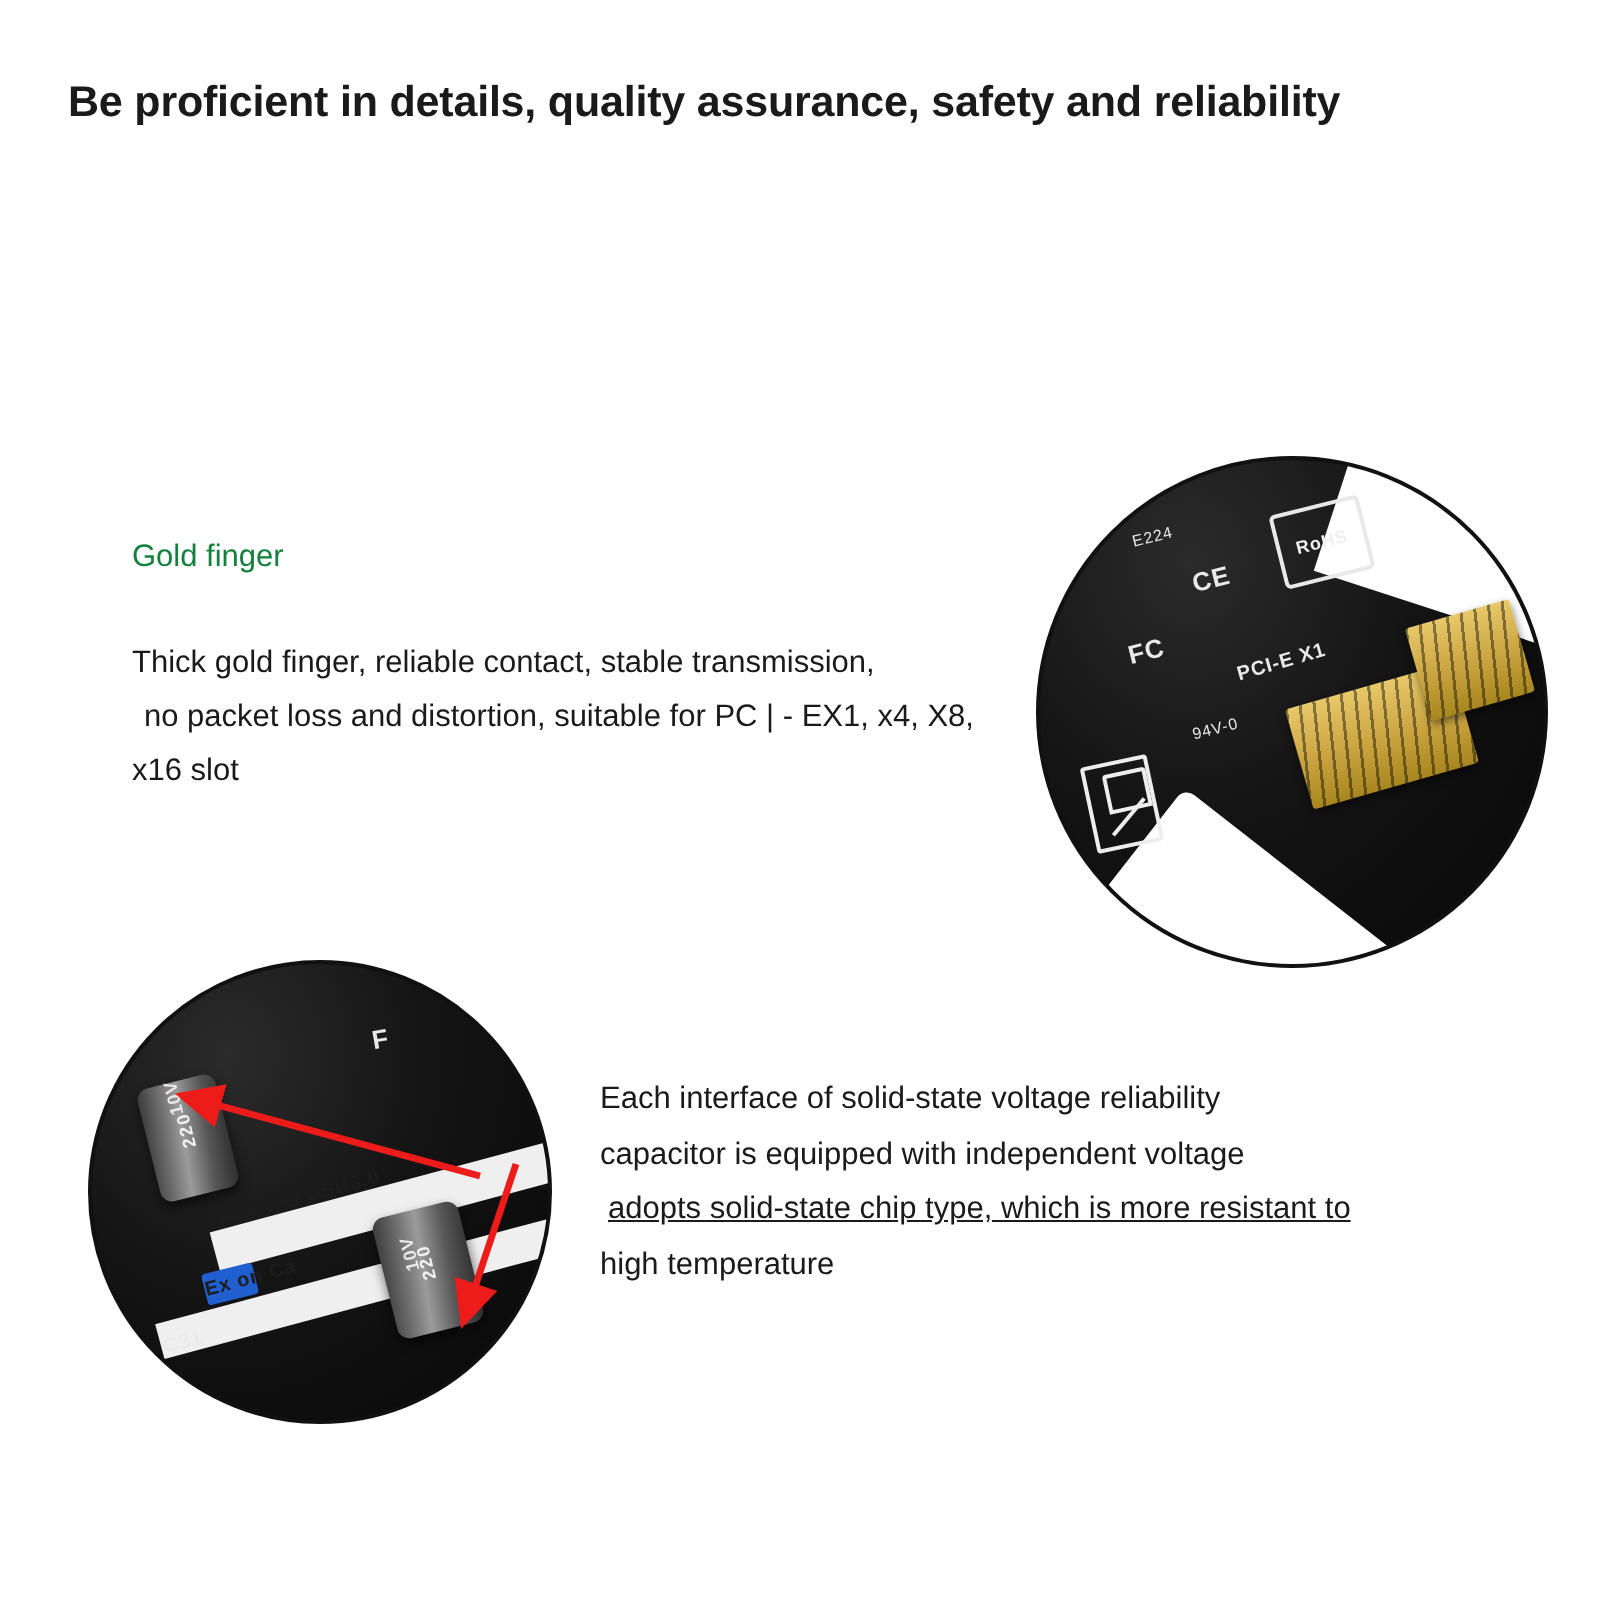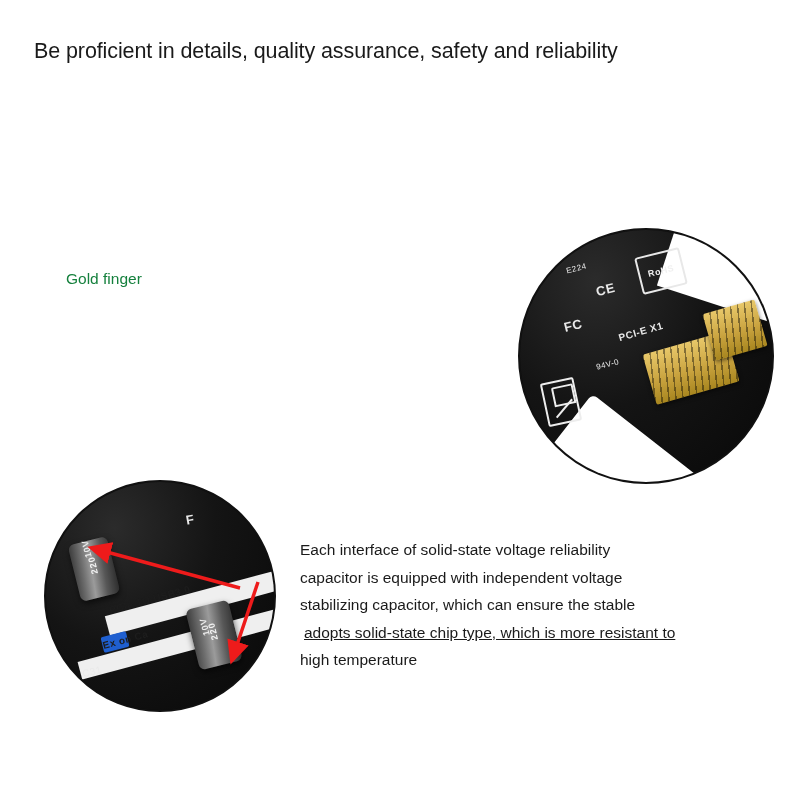--- a/index.html
+++ b/index.html
@@ -21,21 +21,21 @@
   }
 
   
   .headline {
     position: absolute;
     left: 34px;
     top: 38px;
     width: 740px;
     font-size: 21.5px;
     color: #1a1a1a;
-    font-weight: 400;
+    font-weight: 700;
     letter-spacing: -0.1px;
     line-height: 1.3;
   }
 
   
   .gf-title {
     position: absolute;
     left: 66px;
     top: 270px;
     font-size: 15.5px;
@@ -272,20 +272,25 @@
     <div class="silk mid" style="left:98px; top:96px; transform:rotate(-16deg);">PCI-E X1</div>
     <div class="silk big" style="left:44px; top:88px; transform:rotate(-14deg);">FC</div>
     <div class="silk big" style="left:76px; top:52px; transform:rotate(-14deg);">CE</div>
     <div class="rohs-box">RoHS</div>
     <div class="silk" style="left:46px; top:34px; transform:rotate(-14deg);">E224</div>
     <div class="silk" style="left:76px; top:130px; transform:rotate(-14deg);">94V-0</div>
     <div class="wee-box"></div>
   </div>
 
   <div class="gf-title">Gold finger</div>
+  <div class="gf-body">
+    <span class="ind">Thick gold finger, reliable contact, stable transmission,</span>
+    <span class="ind l2">no packet loss and distortion, suitable for PC | - EX1, x4, X8,</span>
+    <span class="ind">x16 slot</span>
+  </div>
 
   <div class="circle" id="circle-cap">
     <div class="pcb"></div>
 
     <div class="cap-white-strip" id="strip1"></div>
     <div class="cap-white-strip" id="strip2"></div>
     <div class="blue-bit"></div>
 
     <div class="cap-can" id="cap1">
       <span class="lbl">220</span>
@@ -299,21 +304,20 @@
 
     <div class="silk mid" style="left:62px; top:112px; transform:rotate(-15deg); color:#1d1d1d;">PCIe TO USB3.0</div>
     <div class="silk mid" style="left:56px; top:152px; transform:rotate(-15deg); color:#1d1d1d;">Ex       on  Ca</div>
     <div class="silk big" style="left:140px; top:30px; transform:rotate(-10deg);">F</div>
     <div class="silk" style="left:36px; top:184px; transform:rotate(-14deg); font-size:10px;">C31</div>
   </div>
 
   <div class="cap-body">
     <span class="ln">Each interface of solid-state voltage reliability</span>
     <span class="ln">capacitor is equipped with independent voltage</span>
-    <span class="ln">stabilizing capacitor, which can ensure the stable</span>
     <span class="ln sp">adopts solid-state chip type, which is more resistant to</span>
     <span class="ln">high temperature</span>
   </div>
 
   <svg class="arrow-svg" viewBox="0 0 800 800">
     <defs>
       <marker id="ah" markerWidth="7" markerHeight="7" refX="5.6" refY="3.3" orient="auto">
         <path d="M0,0 L7,3.3 L0,6.6 z" fill="#ee1b1b"></path>
       </marker>
     </defs>

